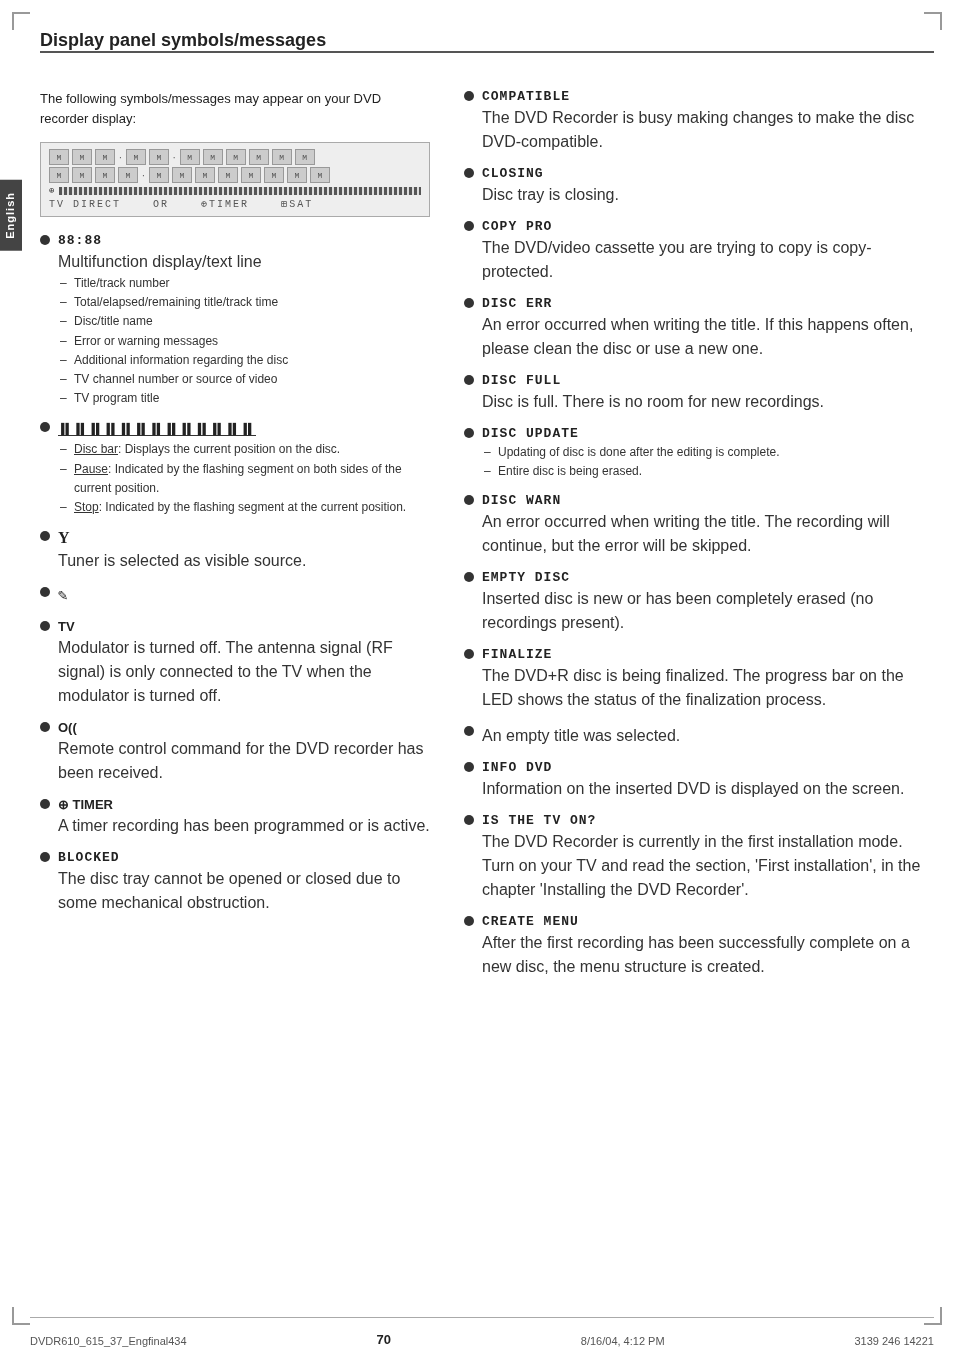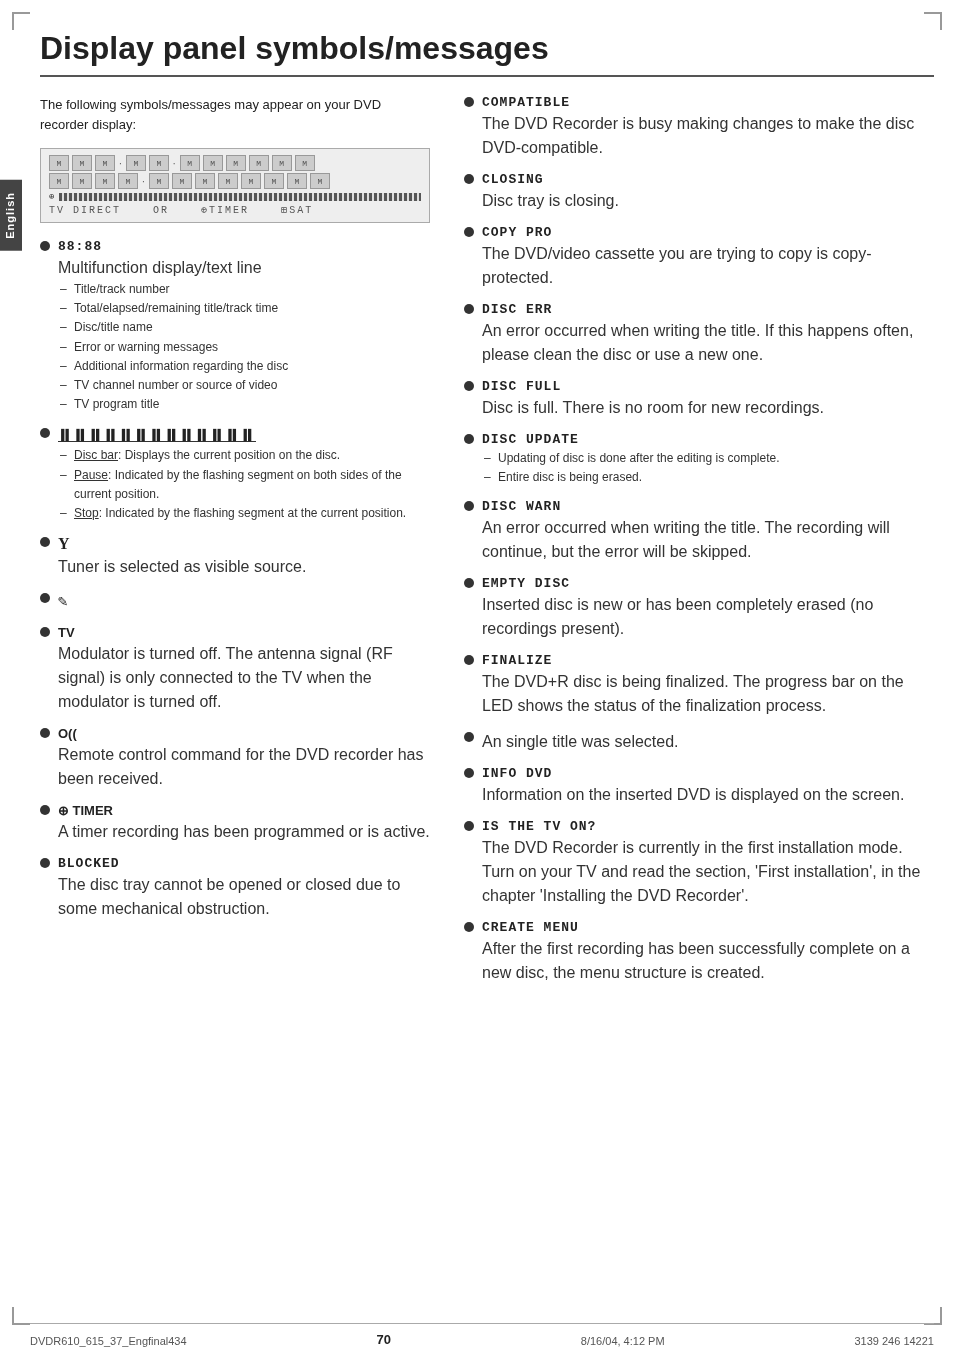--- a/index.html
+++ b/index.html
@@ -53,25 +53,24 @@
     
     .main-content {
       margin-left: 30px;
       margin-right: 20px;
       padding-top: 30px;
       padding-bottom: 60px;
     }
 
     
     .page-title {
-      font-size: 32px;
+      font-size: 18px;
       font-weight: bold;
-      padding-bottom: 8px;
       border-bottom: 2px solid #555;
-      margin-bottom: 18px;
+      margin-bottom: 36px;
       margin-left: 10px;
     }
 
     
     .content-columns {
       display: flex;
       gap: 34px;
       margin-left: 10px;
     }
 
@@ -202,21 +201,21 @@
       position: absolute;
       bottom: 18px;
       left: 30px;
       right: 20px;
       display: flex;
       justify-content: space-between;
       align-items: flex-end;
       font-size: 11px;
       color: #555;
       border-top: 1px solid #aaa;
-      padding-top: 8px;
+      padding-top: 14px;
     }
 
     .page-number {
       font-size: 13px;
       font-weight: bold;
       color: #222;
     }
   </style>
 </head>
 <body>
@@ -436,21 +435,21 @@
           <div class="bullet"></div>
           <div class="item-body">
             <div class="item-title">FINALIZE</div>
             <div class="item-desc">The DVD+R disc is being finalized. The progress bar on the LED shows the status of the finalization process.</div>
           </div>
         </div>
 
         <div class="item">
           <div class="bullet"></div>
           <div class="item-body">
-            <div class="item-desc">An single title was selected.</div>
+            <div class="item-desc">An empty title was selected.</div>
           </div>
         </div>
 
         <div class="item">
           <div class="bullet"></div>
           <div class="item-body">
             <div class="item-title">INFO DVD</div>
             <div class="item-desc">Information on the inserted DVD is displayed on the screen.</div>
           </div>
         </div>

